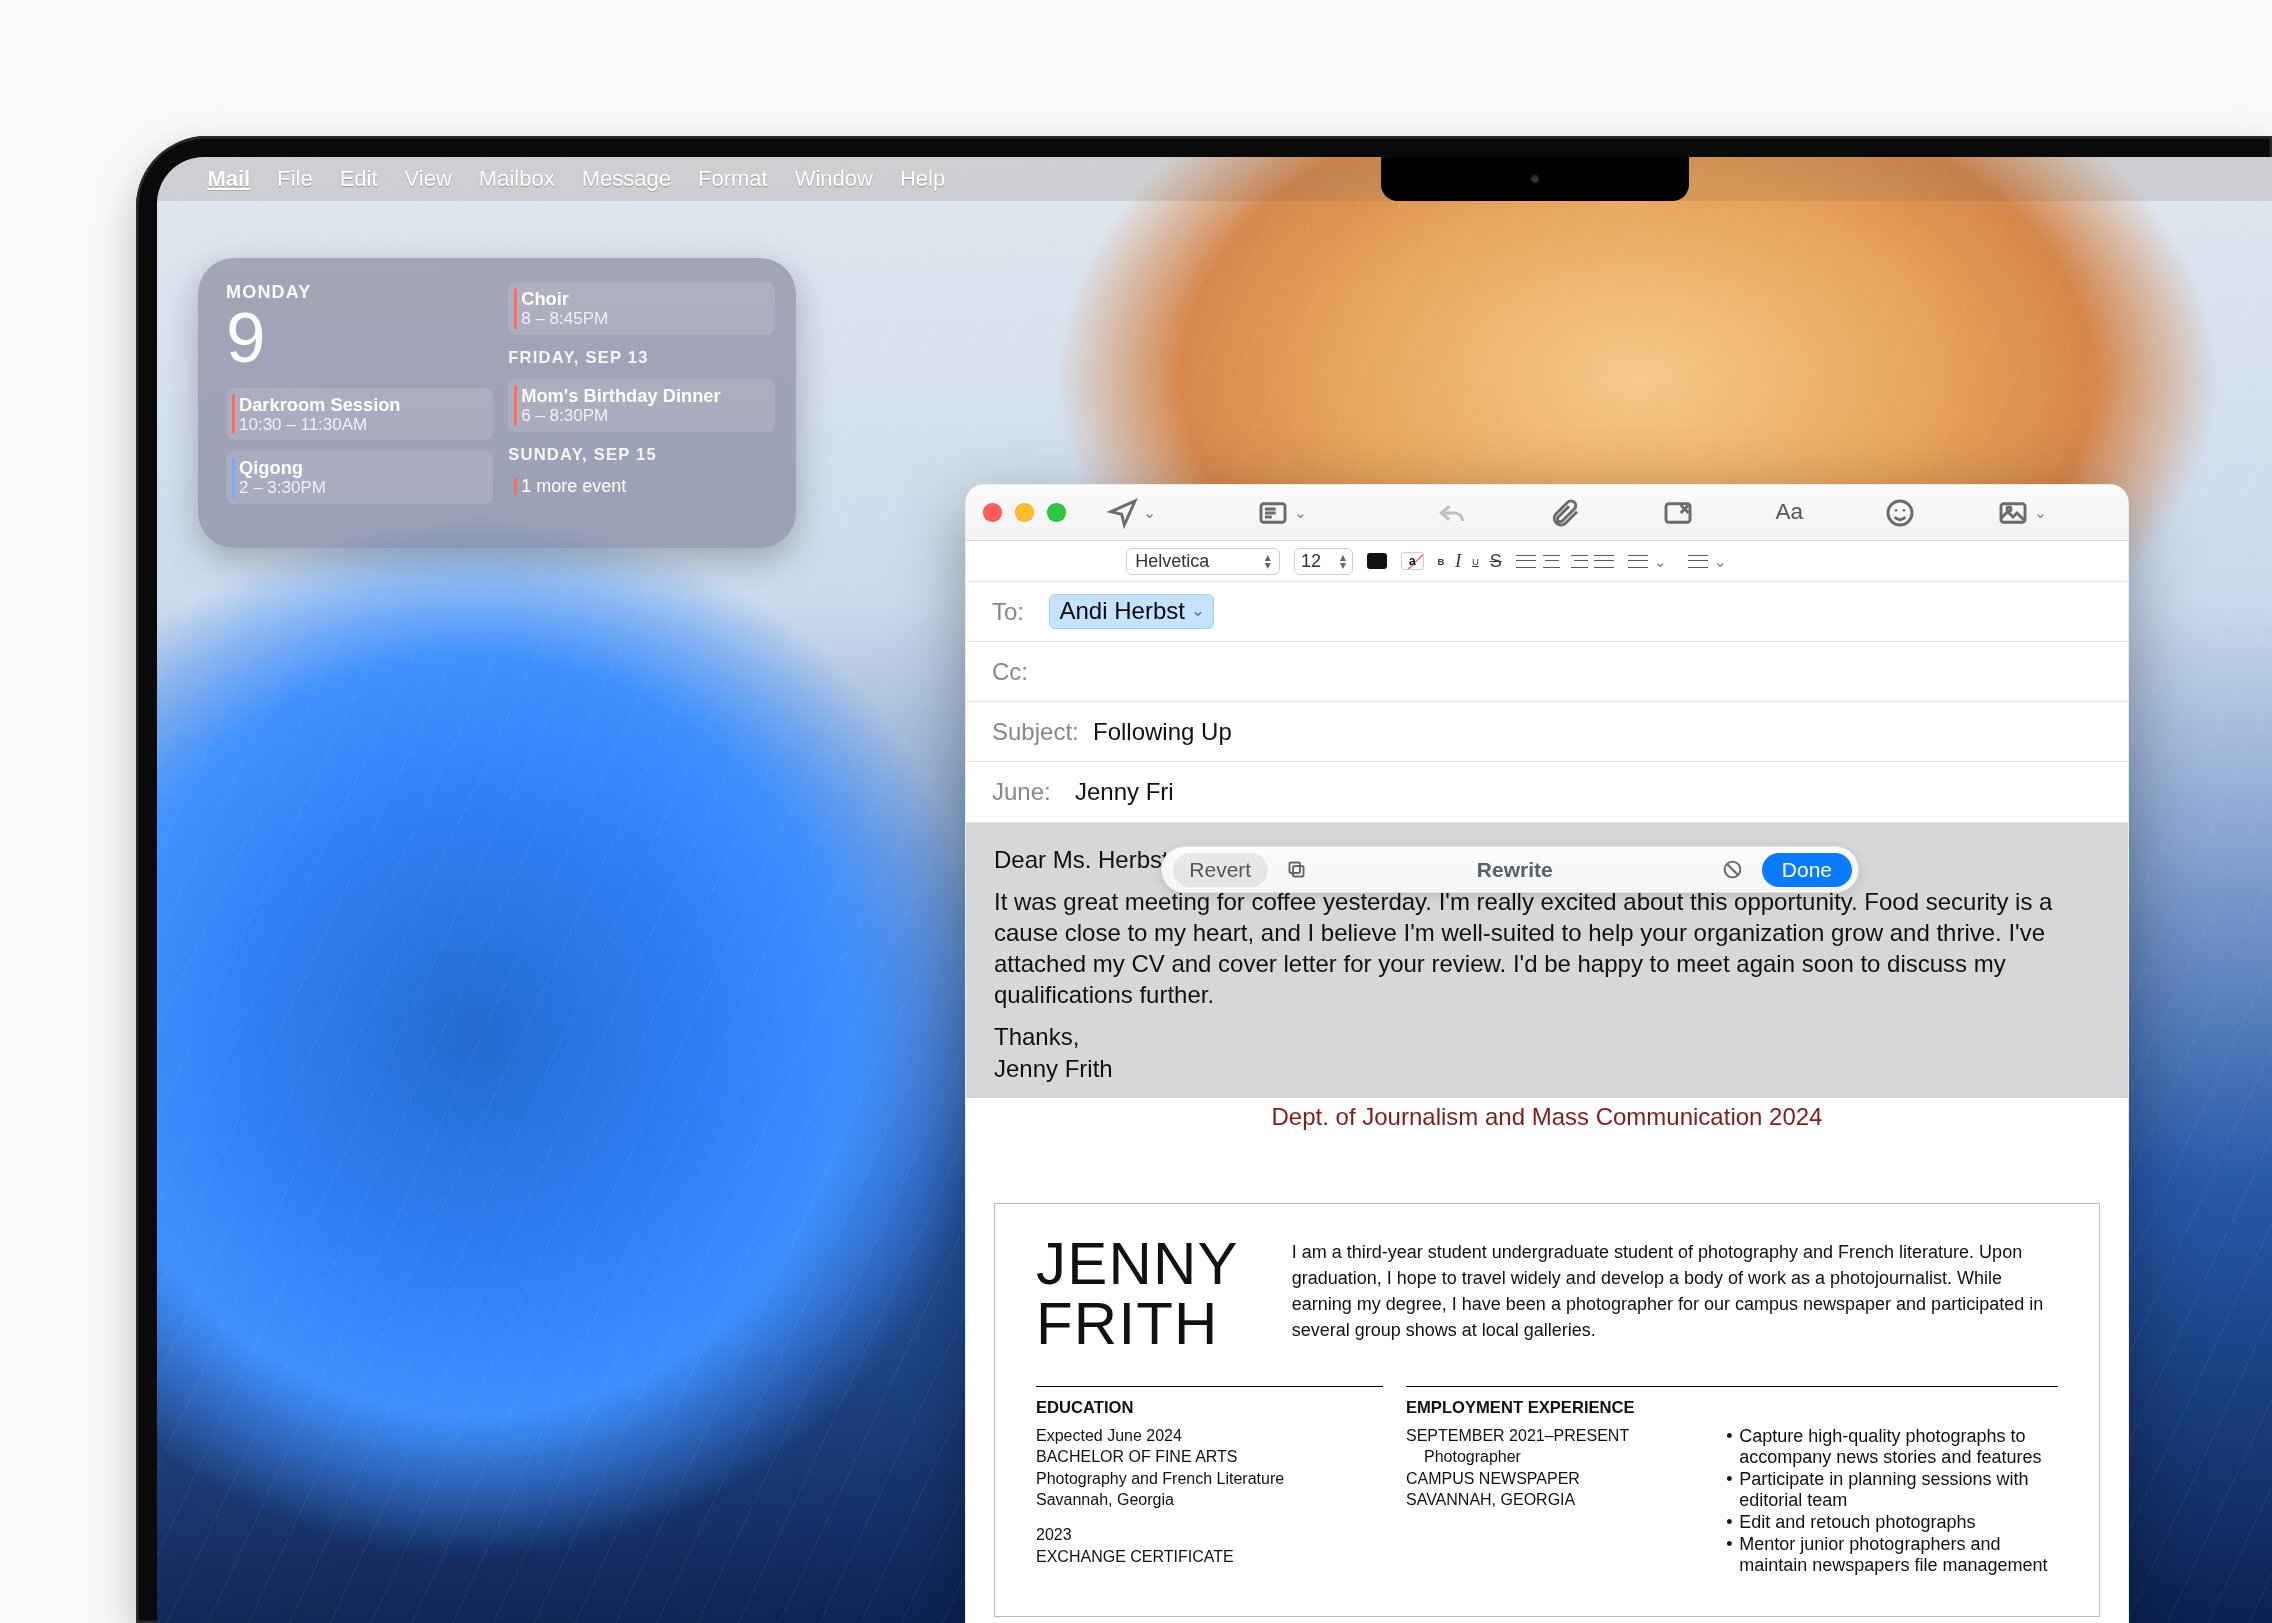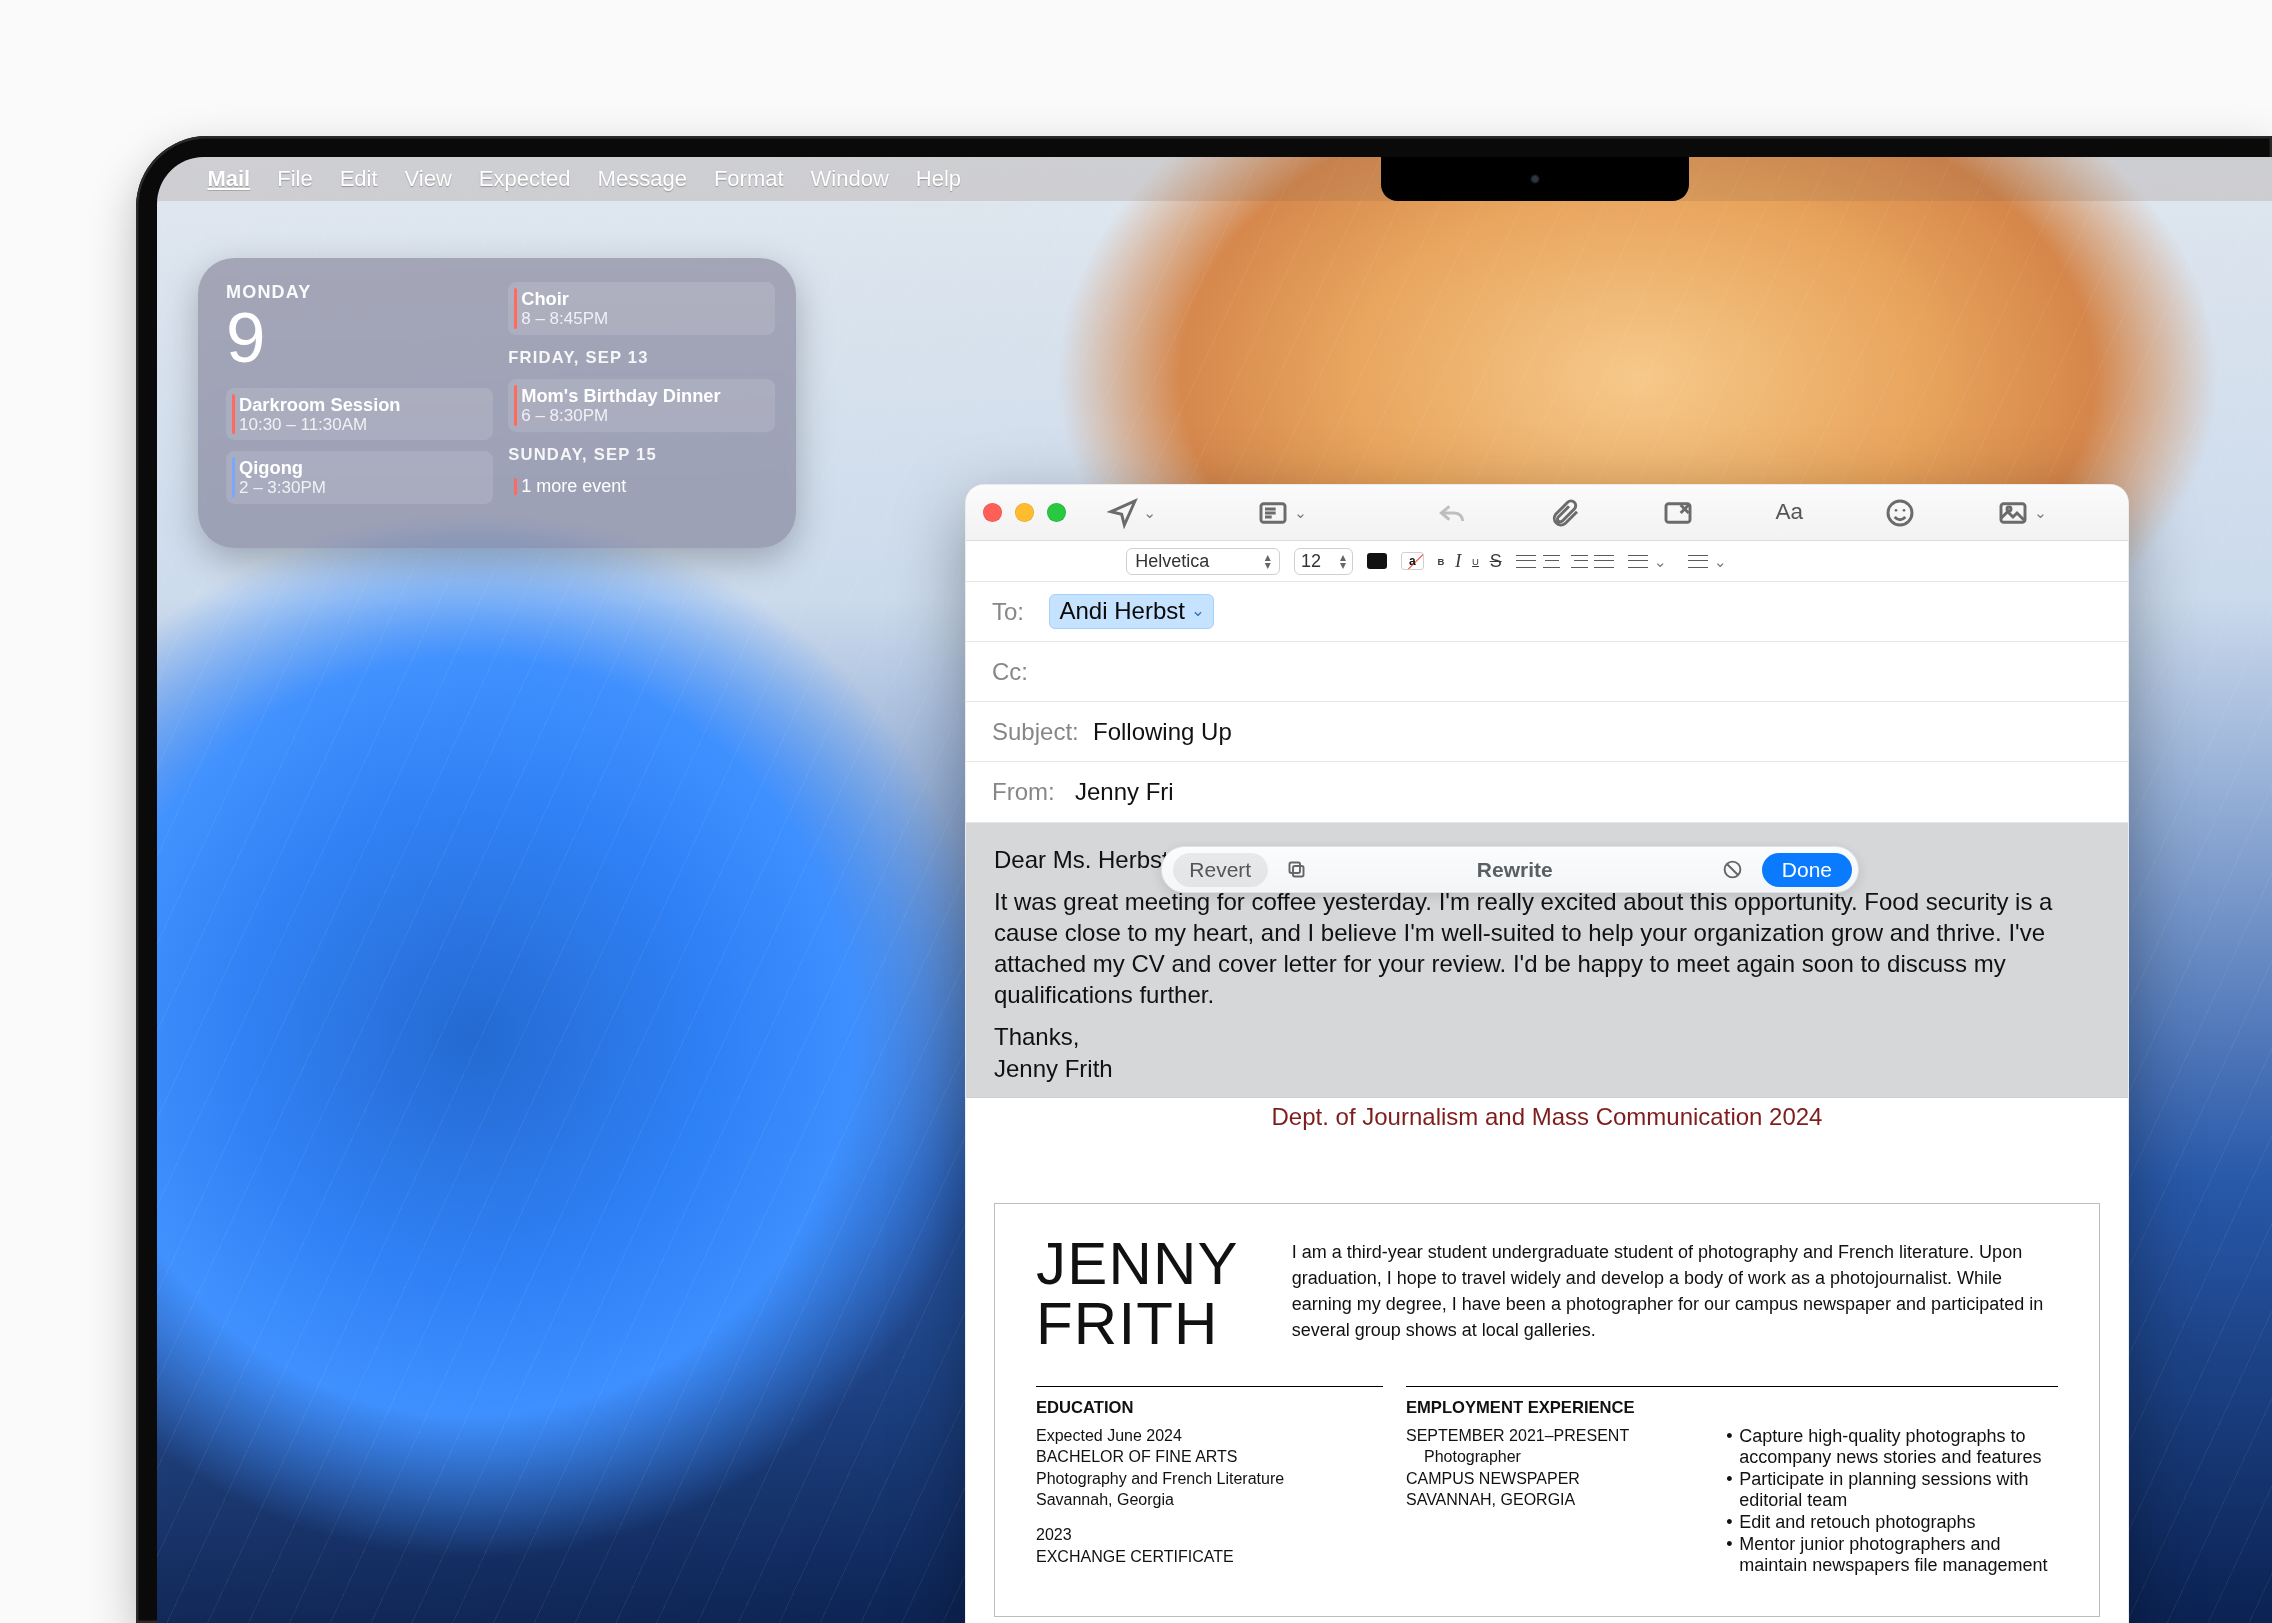--- a/index.html
+++ b/index.html
@@ -274,21 +274,21 @@
 <div class="device">
   <div class="screen">
     <div class="notch"></div>
 
     <div class="menubar">
       <span class="apple"></span>
       <span class="appname">Mail</span>
       <span>File</span>
       <span>Edit</span>
       <span>View</span>
-      <span>Expected</span>
+      <span>Mailbox</span>
       <span>Message</span>
       <span>Format</span>
       <span>Window</span>
       <span>Help</span>
     </div>
 
     <div class="calwidget">
       <div class="calcol">
         <div class="dow">MONDAY</div>
         <div class="daynum">9</div>
@@ -450,21 +450,21 @@
         </span>
       </div>
       <div class="hdrfield">
         <span class="hdrlabel narrow">Cc:</span>
       </div>
       <div class="hdrfield">
         <span class="hdrlabel">Subject:</span>
         <span class="subjval">Following Up</span>
       </div>
       <div class="hdrfield from-row">
-        <span class="hdrlabel" style="min-width:83px">From:</span>
+        <span class="hdrlabel" style="min-width:83px">June:</span>
         <span class="subjval">Jenny Fri</span>
       </div>
 
       <div class="wttool">
         <span class="wt-pill wt-revert">Revert</span>
         <span class="wt-ico">
           <svg viewBox="0 0 24 24">
               <rect x="8" y="8" width="12" height="12" rx="2"></rect>
               <rect x="4" y="4" width="12" height="12" rx="2"></rect>
             </svg>

